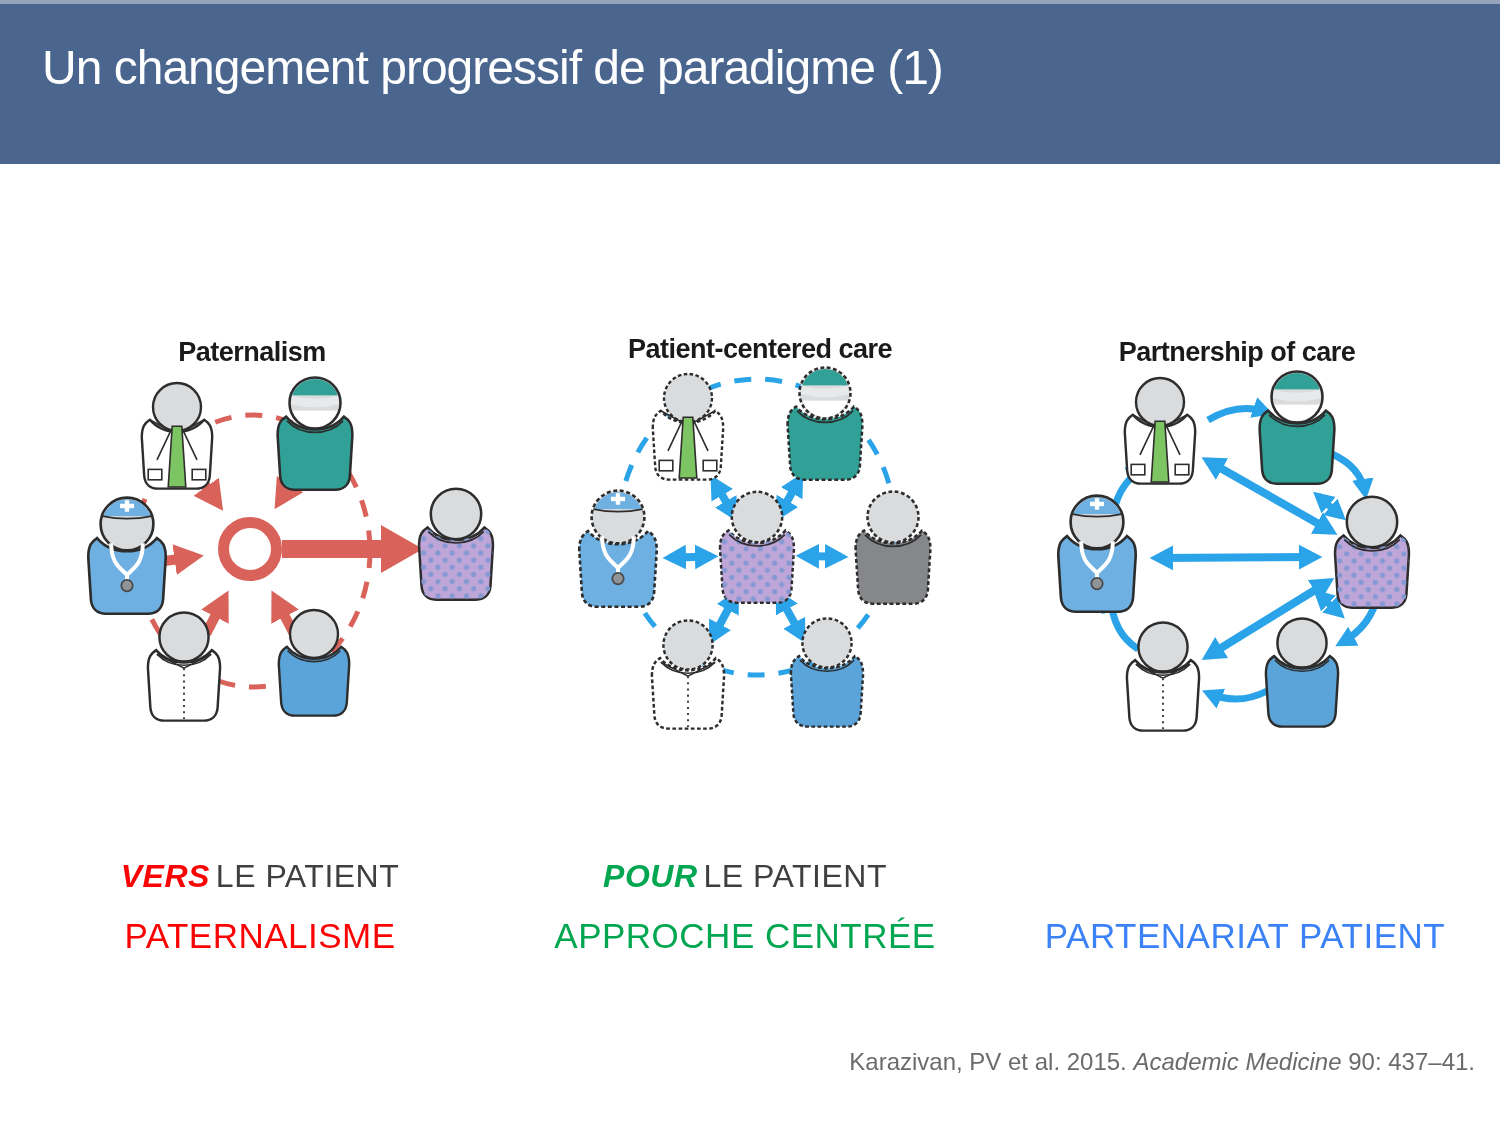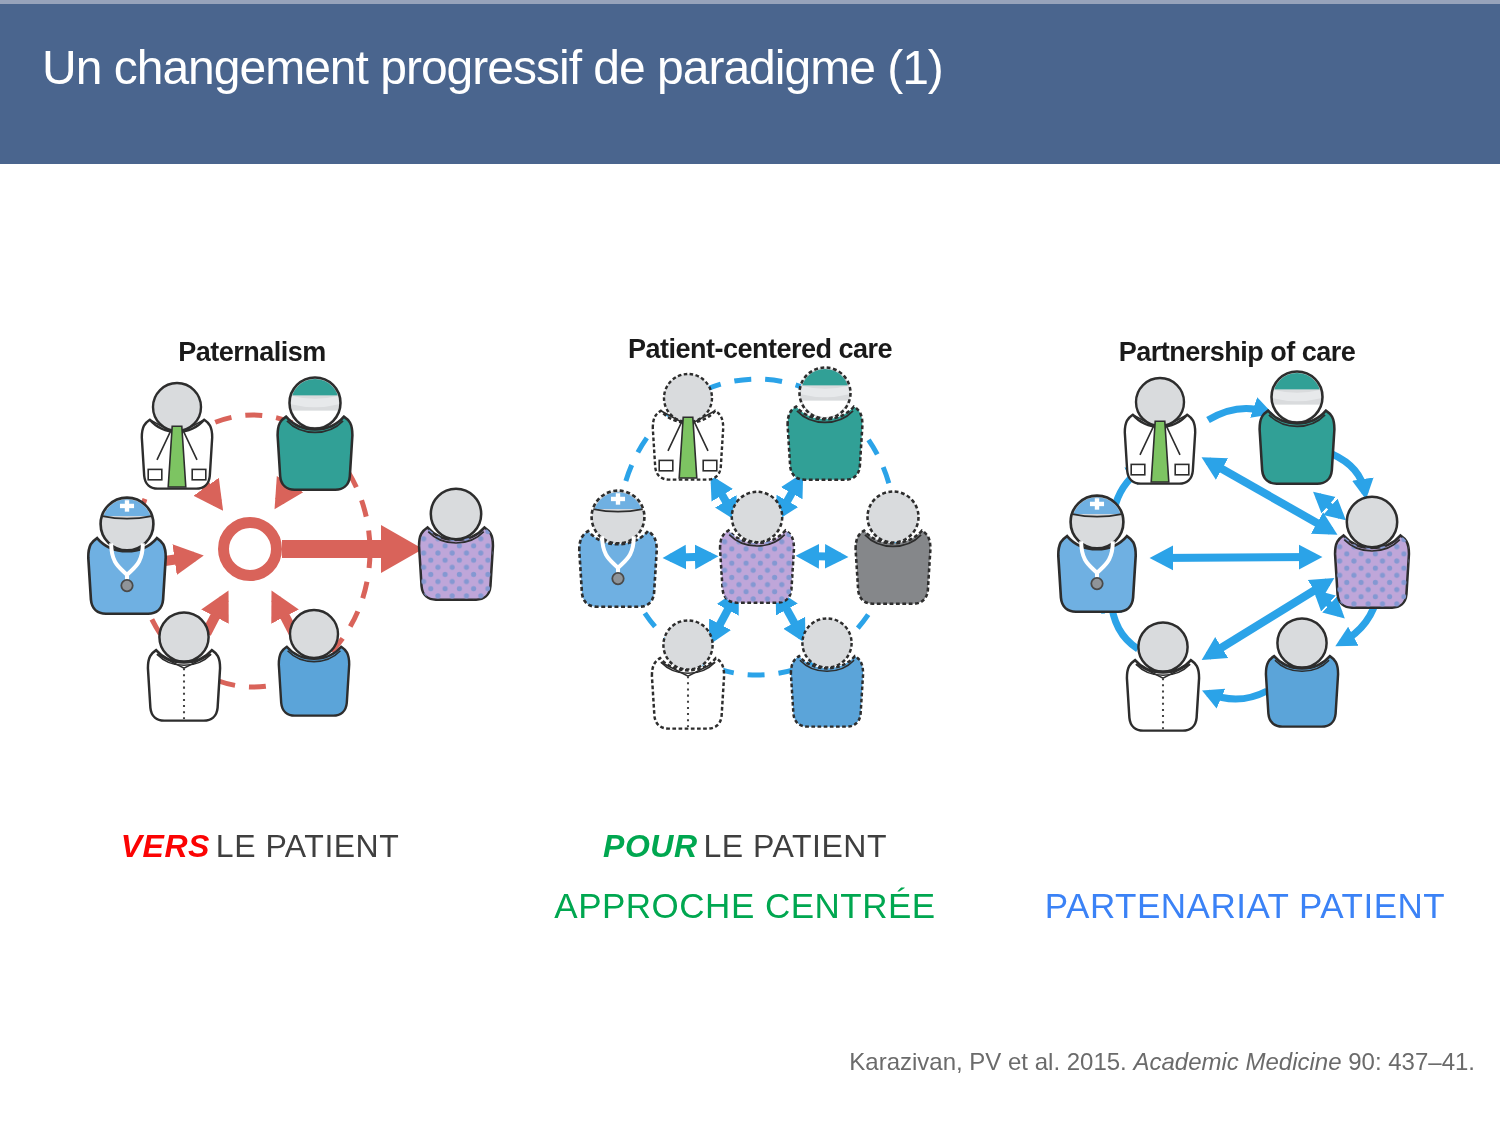--- a/index.html
+++ b/index.html
@@ -7,21 +7,21 @@
          font-family:"Liberation Sans",sans-serif;}
   .header-band{position:absolute;left:0;top:0;width:1500px;height:164px;background:#4a658e;
                border-top:4px solid #97a3bb;box-sizing:border-box;}
   .slide-title{position:absolute;left:42px;top:40px;width:1400px;color:#ffffff;
                font-size:48px;font-weight:400;letter-spacing:-1px;white-space:nowrap;}
   .diagram{position:absolute;top:325px;width:430px;height:450px;}
   .diagram svg{display:block;width:430px;height:450px;}
   #dia-0{left:85px;} #dia-1{left:565px;} #dia-2{left:1045px;}
   .dia-title{font-family:"Liberation Sans",sans-serif;font-weight:bold;font-size:27px;
              fill:#1a1a1a;letter-spacing:-0.5px;}
-  .label-col{position:absolute;width:440px;text-align:center;}
+  .label-col{position:absolute;width:440px;text-align:center;margin-top:30px;}
   .col-0{left:40px;} .col-1{left:525px;} .col-2{left:1025px;}
   .row1{top:828px;font-size:32px;color:#3f3f3f;letter-spacing:0.5px;}
   .row1 .kw{font-style:italic;font-weight:600;margin-right:6px;}
   .row2{top:886px;font-size:35px;font-weight:500;letter-spacing:0.5px;}
   .citation{position:absolute;right:25px;top:1048px;font-size:24px;color:#6b6b6b;
             white-space:nowrap;}
   .citation i{font-style:italic;}
 </style>
 </head>
 <body>
@@ -257,20 +257,21 @@
     </svg>
   </div>
 
   <div class="label-col row1 col-0">
     <span class="kw" style="color: rgb(251, 3, 3);">VERS</span><span>LE PATIENT</span>
   </div>
   <div class="label-col row1 col-1">
     <span class="kw" style="color: rgb(0, 167, 80);">POUR</span><span>LE PATIENT</span>
   </div>
 
+  <div class="label-col row2 col-0" style="color: rgb(251, 3, 3);">PATERNALISME</div>
   <div class="label-col row2 col-1" style="color: rgb(0, 167, 80);">APPROCHE CENTRÉE</div>
   <div class="label-col row2 col-2" style="color: #3b82f6;">PARTENARIAT PATIENT</div>
 
   <div class="citation">
     <span>Karazivan, PV et al. 2015. </span><i>Academic Medicine</i><span> 90: 437–41.</span>
   </div>
 
 </div>
 
 </body></html>

